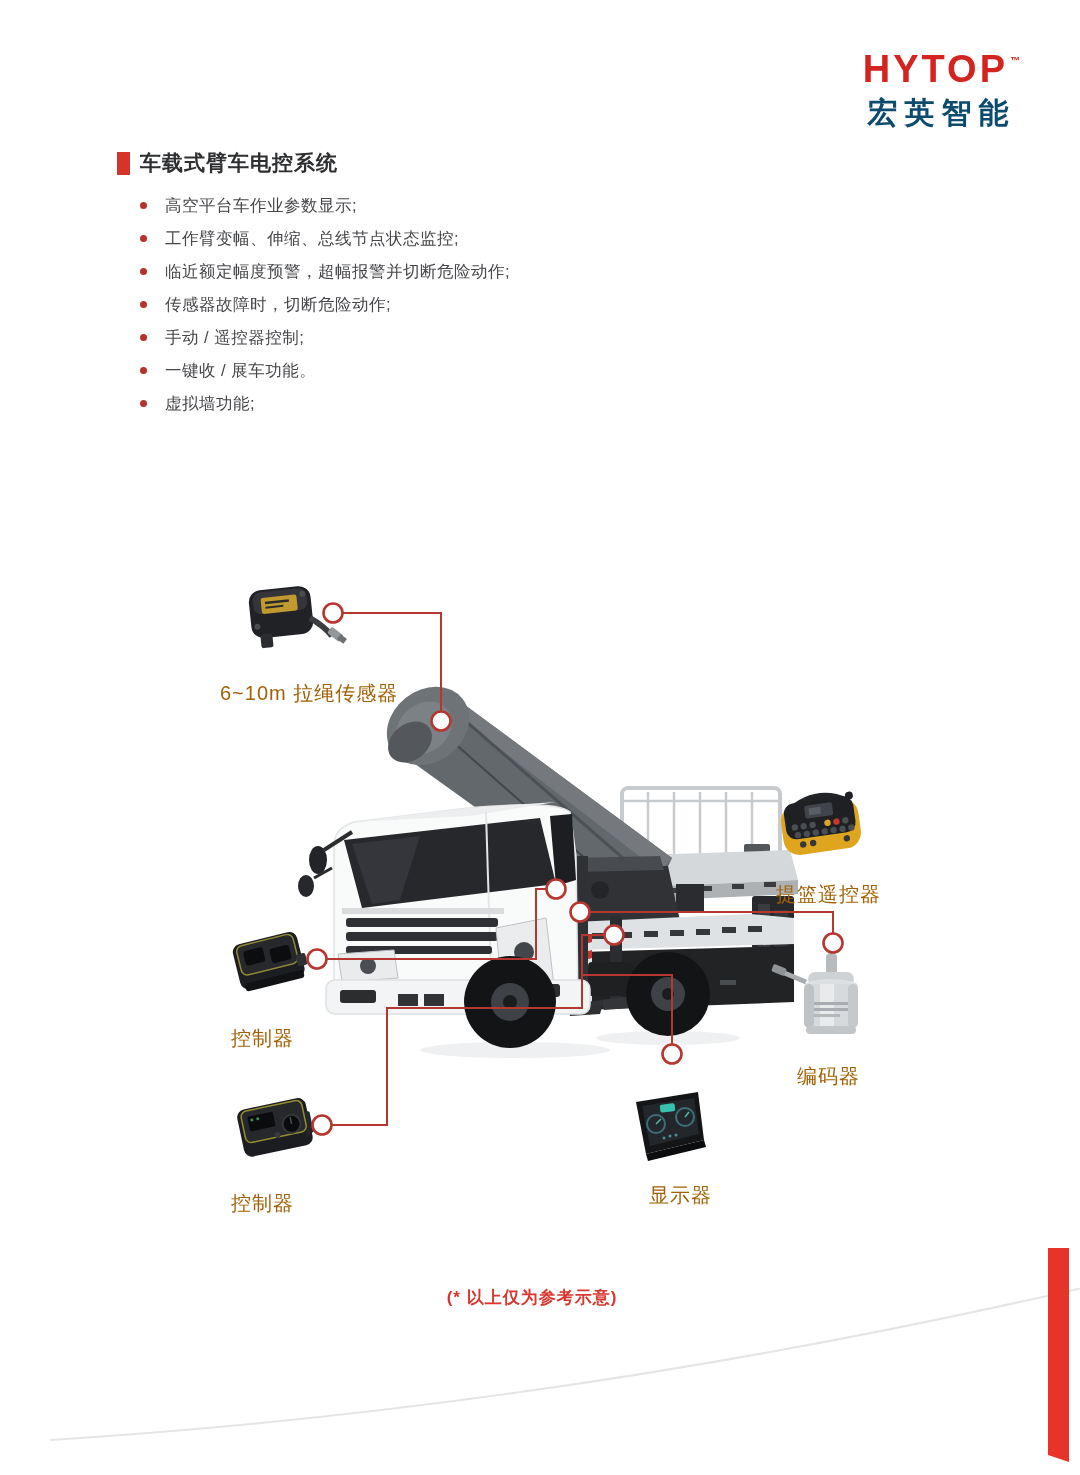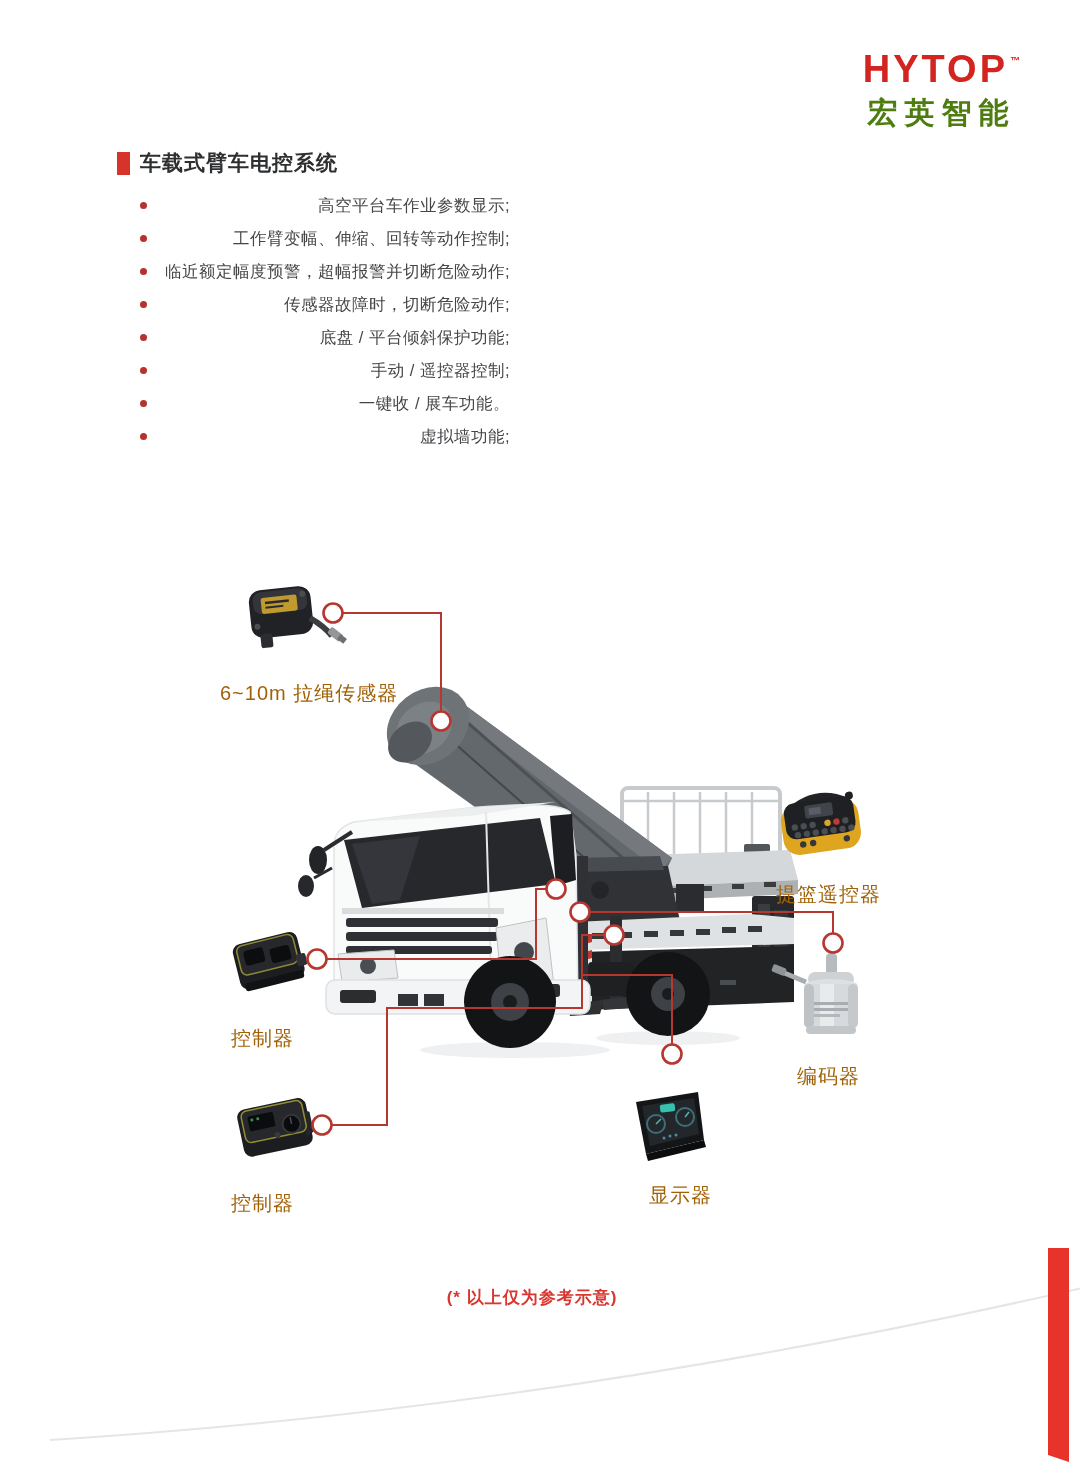--- a/index.html
+++ b/index.html
@@ -4,27 +4,27 @@
 <style>
   html,body{margin:0;padding:0;background:#ffffff;}
   .page{
     position:relative;width:1080px;height:1475px;background:#ffffff;overflow:hidden;
     font-family:"Liberation Sans", sans-serif;
   }
   
   .logo{position:absolute;top:50px;right:60px;text-align:center;}
   .brand-line{font-size:38px;font-weight:700;color:#D3241F;letter-spacing:3px;line-height:1;white-space:nowrap;}
   .brand-tm{font-size:10px;vertical-align:18px;letter-spacing:0;margin-left:2px;color:#D3241F;}
-  .subbrand{font-size:30px;font-weight:700;color:#4d7c0f;letter-spacing:7px;margin-top:5px;white-space:nowrap;}
+  .subbrand{font-size:30px;font-weight:700;color:#0c4a6e;letter-spacing:7px;margin-top:5px;white-space:nowrap;}
   
   .section-heading{position:absolute;left:117px;top:133px;display:flex;align-items:center;margin-top:16px;}
   .heading-bar{width:13px;height:23px;background:#D6332B;margin-right:10px;flex:none;}
   .heading-text{font-size:21px;font-weight:700;color:#2E2F31;letter-spacing:1px;margin:0;white-space:nowrap;}
   
-  .features{position:absolute;left:138px;top:189px;list-style:none;margin:0;padding:0;text-align:right;}
+  .features{position:absolute;left:138px;top:189px;list-style:none;margin:0;padding:0;}
   .features li{
     position:relative;padding-left:27px;font-size:16.5px;color:#454649;
     line-height:33px;letter-spacing:0.5px;white-space:nowrap;
   }
   .features li::before{
     content:"";position:absolute;left:2px;top:13px;width:7px;height:7px;border-radius:50%;background:#B5332C;
   }
   
   .diagram-svg{position:absolute;left:0;top:540px;}
   .dlabel{position:absolute;color:#a16207;font-size:20px;font-weight:400;letter-spacing:1px;white-space:nowrap;}
@@ -49,24 +49,23 @@
     <div class="subbrand">宏英智能</div>
   </div>
 
   <div class="section-heading">
     <span class="heading-bar"></span>
     <h1 class="heading-text">车载式臂车电控系统</h1>
   </div>
 
   <ul class="features">
     <li>高空平台车作业参数显示;</li>
-    <li>工作臂变幅、伸缩、回转等动作控制;</li>
+    <li>工作臂变幅、伸缩、总线节点状态监控;</li>
     <li>临近额定幅度预警，超幅报警并切断危险动作;</li>
     <li>传感器故障时，切断危险动作;</li>
-    <li>底盘 / 平台倾斜保护功能;</li>
     <li>手动 / 遥控器控制;</li>
     <li>一键收 / 展车功能。</li>
     <li>虚拟墙功能;</li>
   </ul>
 
   <svg class="diagram-svg" width="1080" height="700" viewBox="0 540 1080 700">
 
     <g>
 
       <ellipse cx="515" cy="1050" rx="95" ry="8" fill="#EFF0F1"></ellipse>

